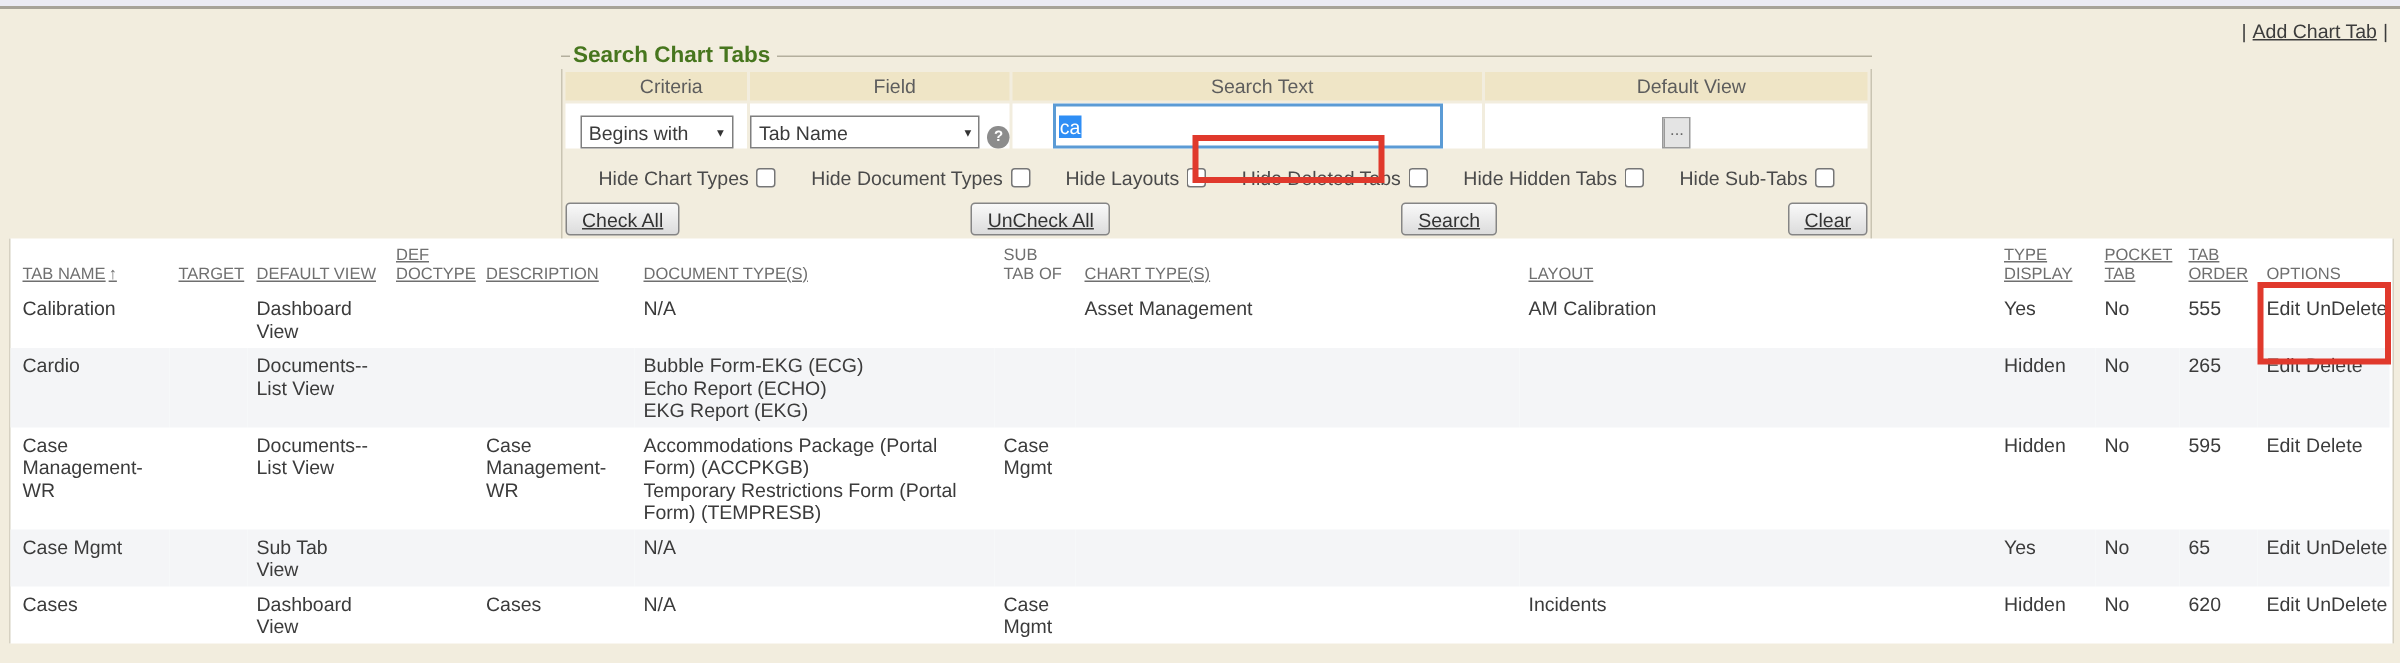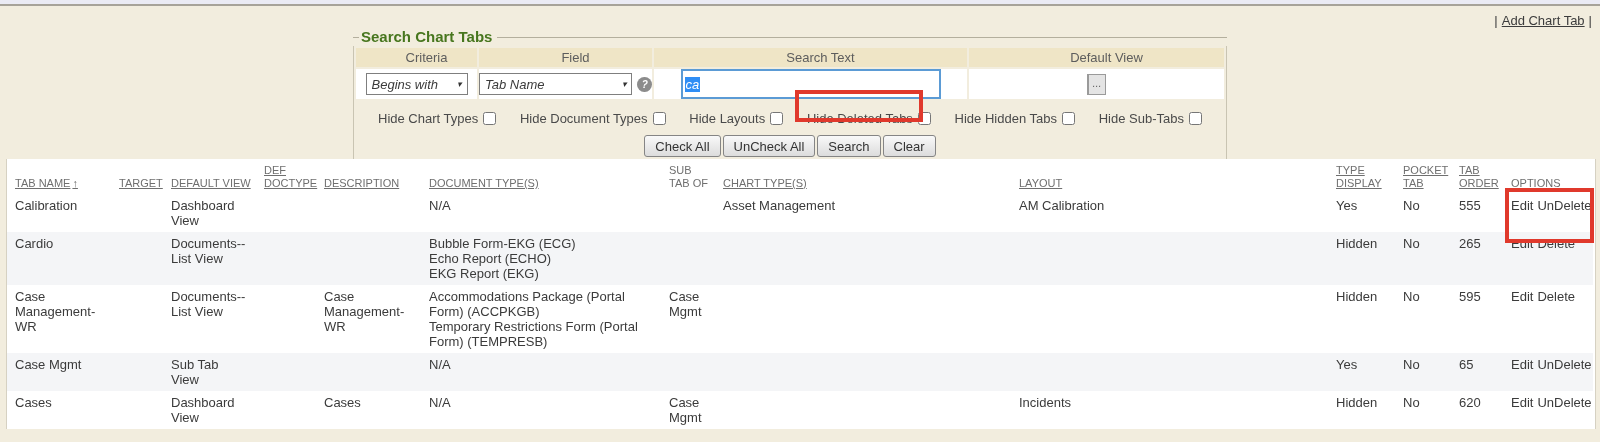--- a/index.html
+++ b/index.html
@@ -11,32 +11,32 @@
     position:relative;
   }
   .top-strip  { height:4px; background:#ebebf4; }
   .top-line   { height:2px; background:#a7a399; }
 
   
   .add-tab-wrap { position:absolute; top:13px; right:8px; color:#3c3c3c; font-size:13px; }
   .add-tab-wrap a { color:#3c3c3c; text-decoration:underline; margin:0 4px; cursor:pointer; }
 
   
-  .search-panel { position:absolute; left:353px; top:28px; width:874px; }
+  .search-panel { position:absolute; left:374px; top:28px; width:874px; }
   .legend-row { display:flex; align-items:flex-start; }
   .legend-pre  { width:6px; border-top:1px solid #b4af9d; margin-top:9px; }
   .legend-line { flex:1; border-top:1px solid #b4af9d; margin-top:9px; }
   .legend-text { font-size:15px; font-weight:bold; color:#47761e; padding:0 5px 0 2px; line-height:18px; white-space:nowrap; }
   .panel-body { border:1px solid #c9c4b2; border-top:none; padding:2px 2px 8px 2px; }
 
   .grid-row { display:flex; gap:2px; }
   .cell { flex:none; }
   .c1 { width:121px; } .c2 { width:173px; } .c3 { width:313px; } .c4 { width:255px; }
   .hdr-cell { background:#efe5c6; color:#5d5d5d; text-align:center; height:19px; line-height:19px; font-size:13px;padding-left:20px; }
-  .ctl-cell { background:#ffffff; height:30px; display:flex; align-items:center; justify-content:center; gap:5px;font-style:italic; }
+  .ctl-cell { background:#ffffff; height:30px; display:flex; align-items:flex-end; justify-content:center; gap:5px; }
 
   .fake-select { border:1px solid #7f7f7f; background:#fff; height:22px; display:flex;
     align-items:center; justify-content:space-between; padding:0 5px; cursor:default; }
   .fake-select .arrow { font-size:9px; color:#333; margin-left:8px; }
   .sel-criteria { width:102px; } .sel-field { width:158px; }
   .help-icon { width:15px; height:15px; border-radius:50%; background:#8c8c8c; color:#fff;
     font-size:10px; font-weight:bold; text-align:center; line-height:15px; cursor:pointer; }
 
   .search-input { width:260px; height:30px; border:2px solid #5b9bd5; background:#fff;
     display:flex; align-items:center; padding:0 2px; }
@@ -44,21 +44,21 @@
 
   .combo { height:21px; border:1px solid #9a9a9a; background:#fff; display:flex; align-items:stretch; }
   .combo-label { font-size:12px; color:#444; padding:2px 4px; white-space:nowrap; }
   .combo-more { width:17px; background:#e4e4e4; border-left:1px solid #9a9a9a; color:#666;
     text-align:center; line-height:17px; font-size:11px; cursor:pointer; }
 
   .chk-row { display:flex; justify-content:space-between; padding:0 22px; margin-top:12px; }
   .chk-item { display:flex; align-items:center; gap:5px; color:#4a4a4a; white-space:nowrap;justify-content:space-between; }
   .chk-item input { width:13px; height:13px; }
 
-  .btn-row { display:flex; justify-content:center; gap:2px; margin-top:9px; }
+  .btn-row { display:flex; justify-content:space-between; gap:2px; margin-top:9px;text-decoration:underline; }
   .btn { height:22px; padding:0 10px; font-size:13px; color:#333;
     border:1px solid #858585; border-radius:3px;
     background:linear-gradient(#f9f9f9,#dcdcdc); cursor:pointer;
     font-family:"Liberation Sans", sans-serif; }
 
   
   .chart-section { position:absolute; left:6px; top:156px; width:1590px; }
   .chart-section .legend-text { display:flex; align-items:baseline; gap:6px; }
   .hide-link { font-size:13px; font-weight:bold; color:#333; text-decoration:underline; cursor:pointer; }
   .table-wrap { background:#fff; border-left:1px solid #d6d1c2; border-right:1px solid #d6d1c2; margin-top:3px; }

